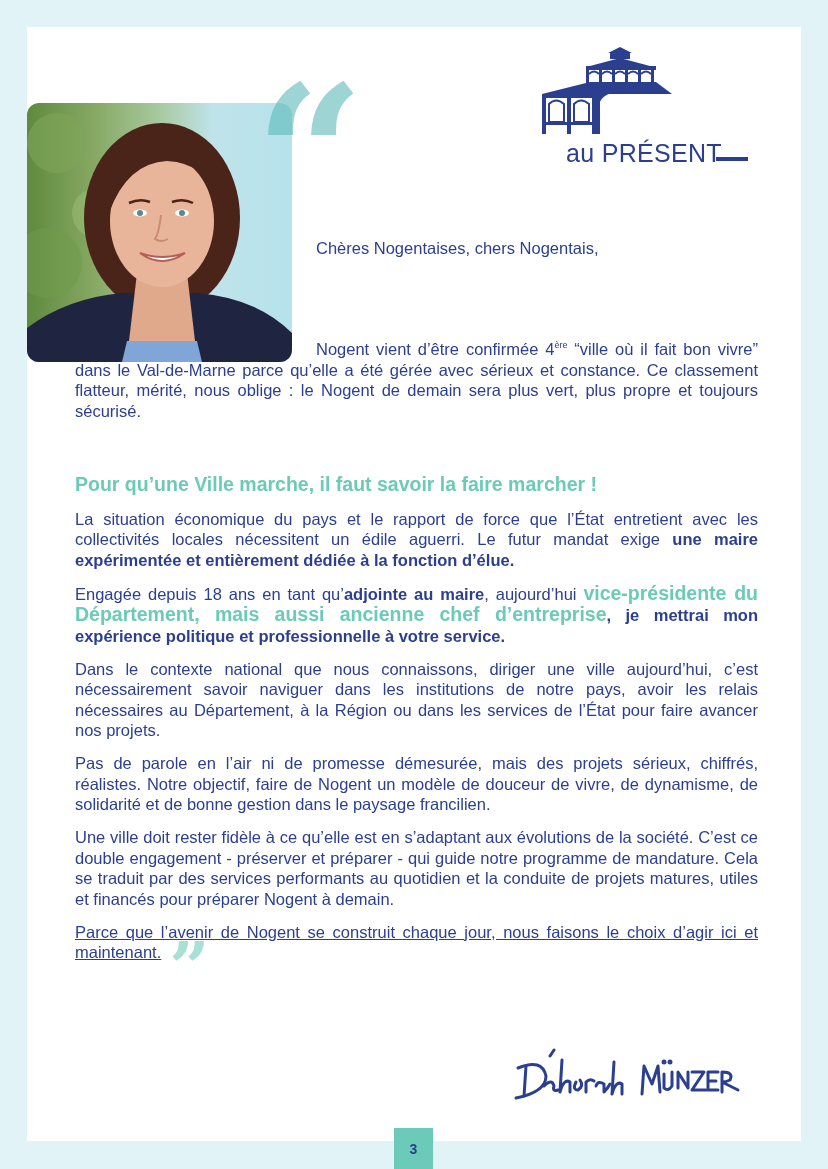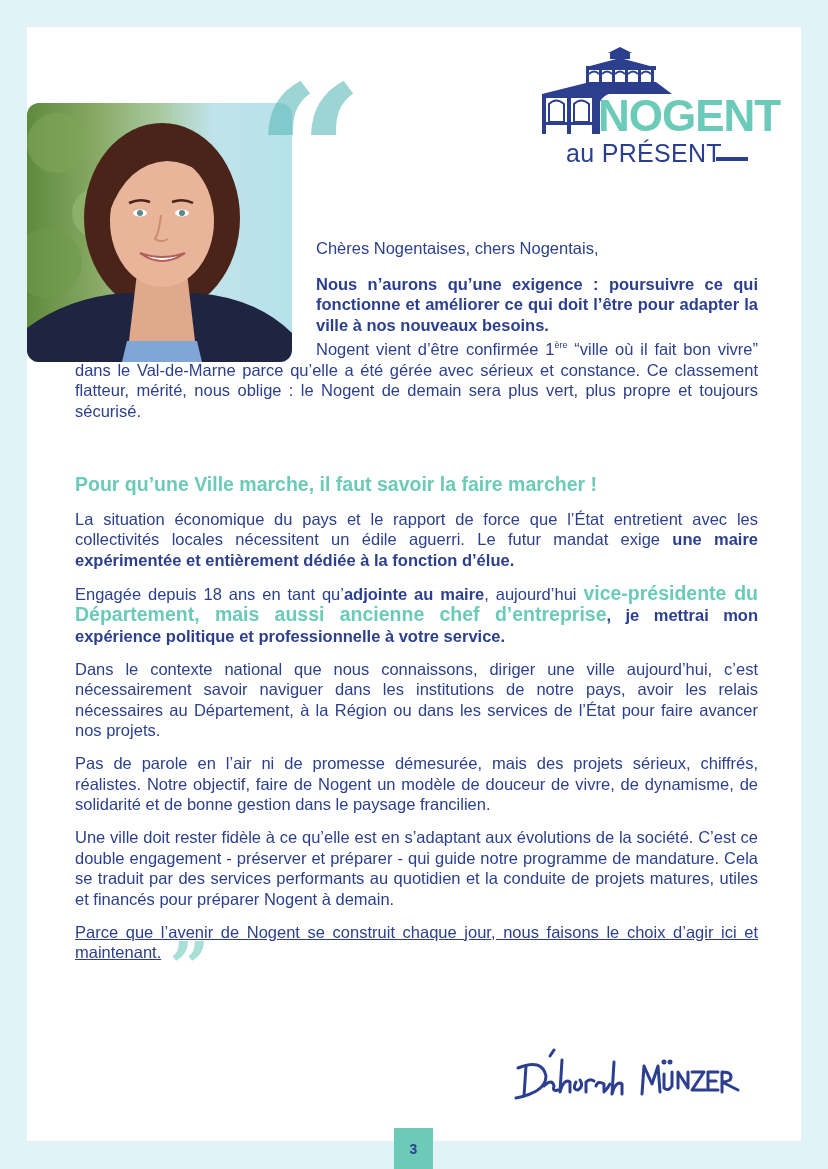--- a/index.html
+++ b/index.html
@@ -142,35 +142,33 @@
     </g>
 
     <g fill="none" stroke="#2b3f8e" stroke-width="2">
       <path d="M49 30 Q54 25 59 30"></path>
       <path d="M62 30 Q67 25 72 30"></path>
       <path d="M75 30 Q80 25 85 30"></path>
       <path d="M88 30 Q93 25 98 30"></path>
       <path d="M101 30 Q106 25 111 30"></path>
     </g>
   </svg>
-  <div class="logo-word">NOGENT</div>
   <div class="logo-sub">au PRÉSENT</div>
   <div class="logo-dash"></div>
 </div>
 
 <div class="intro">
   <p class="salutation">Chères Nogentaises, chers Nogentais,</p>
-  <p class="strong">Nous n’aurons qu’une exigence : poursuivre ce qui fonctionne et améliorer ce qui doit l’être pour adapter la ville à nos nouveaux besoins.</p>
 </div>
 
 <div class="flow">
 </div>
 
 <div style="position:absolute; left:75px; top:339px; width:683px; font-size:16.5px; line-height:20.5px;">
-  <p style="margin:0 0 12.5px 0; text-align:justify; text-indent:241px;"><span>Nogent vient d’être confirmée 1</span><sup>ère</sup><span> “ville où il fait bon vivre” dans le Val-de-Marne parce qu’elle a été gérée avec sérieux et constance. Ce classement flatteur, mérité, nous oblige : le Nogent de demain sera plus vert, plus propre et toujours sécurisé.</span></p>
+  <p style="margin:0 0 12.5px 0; text-align:justify; text-indent:241px;"><span>Nogent vient d’être confirmée 4</span><sup>ère</sup><span> “ville où il fait bon vivre” dans le Val-de-Marne parce qu’elle a été gérée avec sérieux et constance. Ce classement flatteur, mérité, nous oblige : le Nogent de demain sera plus vert, plus propre et toujours sécurisé.</span></p>
 </div>
 
 <div class="flow" style="top:432px;margin-top:40px;">
   <p class="heading">Pour qu’une Ville marche, il faut savoir la faire marcher !</p>
   <p><span>La situation économique du pays et le rapport de force que l’État entretient avec les collectivités locales nécessitent un édile aguerri. Le futur mandat exige </span><span class="strong">une maire expérimentée et entièrement dédiée à la fonction d’élue.</span></p>
   <p><span>Engagée depuis 18 ans en tant qu’</span><span class="strong">adjointe au maire</span><span>, aujourd’hui </span><span class="accent">vice-présidente du Département, mais aussi ancienne chef d’entreprise</span><span class="strong">, je mettrai mon expérience politique et professionnelle à votre service.</span></p>
   <p>Dans le contexte national que nous connaissons, diriger une ville aujourd’hui, c’est nécessairement savoir naviguer dans les institutions de notre pays, avoir les relais nécessaires au Département, à la Région ou dans les services de l’État pour faire avancer nos projets.</p>
   <p>Pas de parole en l’air ni de promesse démesurée, mais des projets sérieux, chiffrés, réalistes. Notre objectif, faire de Nogent un modèle de douceur de vivre, de dynamisme, de solidarité et de bonne gestion dans le paysage francilien.</p>
   <p>Une ville doit rester fidèle à ce qu’elle est en s’adaptant aux évolutions de la société. C’est ce double engagement - préserver et préparer - qui guide notre programme de mandature. Cela se traduit par des services performants au quotidien et la conduite de projets matures, utiles et financés pour préparer Nogent à demain.</p>
   <p class="lastline"><span>Parce que l’avenir de Nogent se construit chaque jour, nous faisons le choix d’agir ici et maintenant.</span><span class="quote-close">”</span></p>

